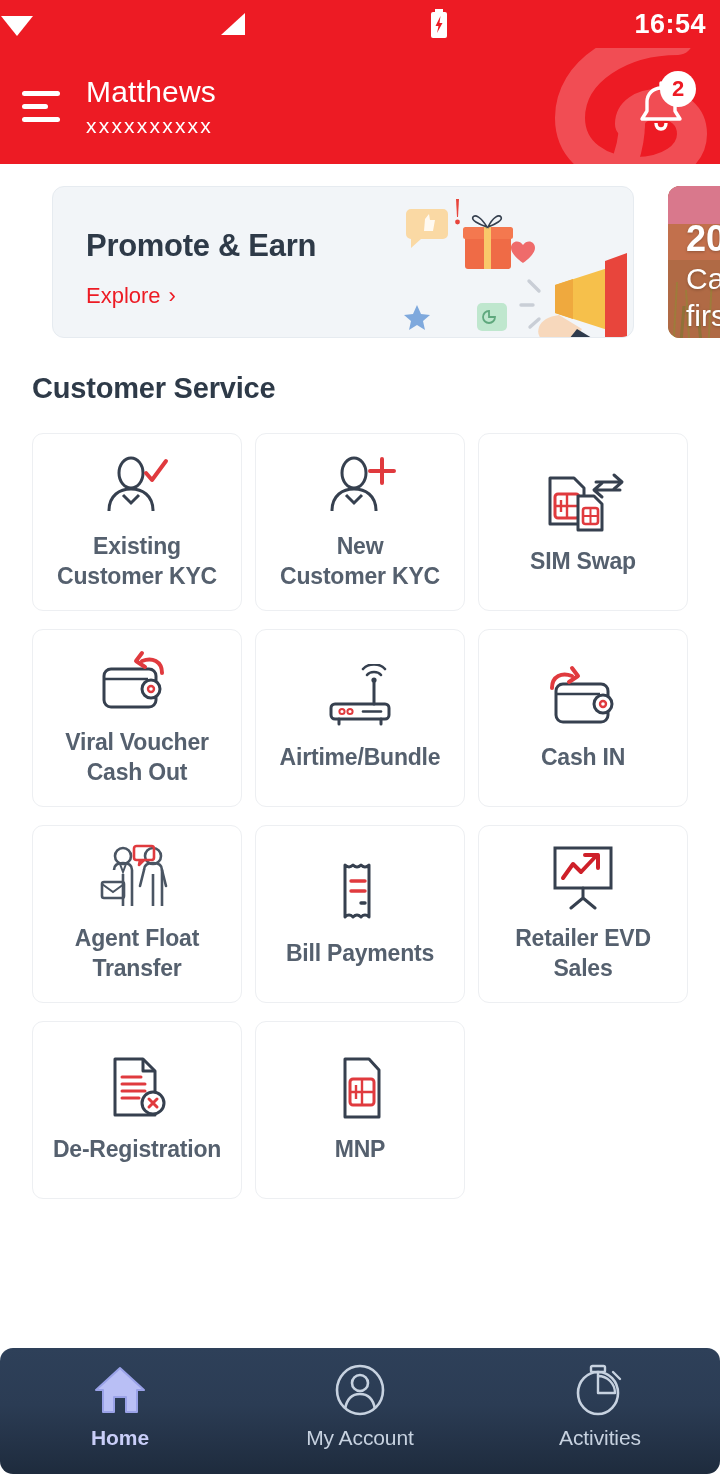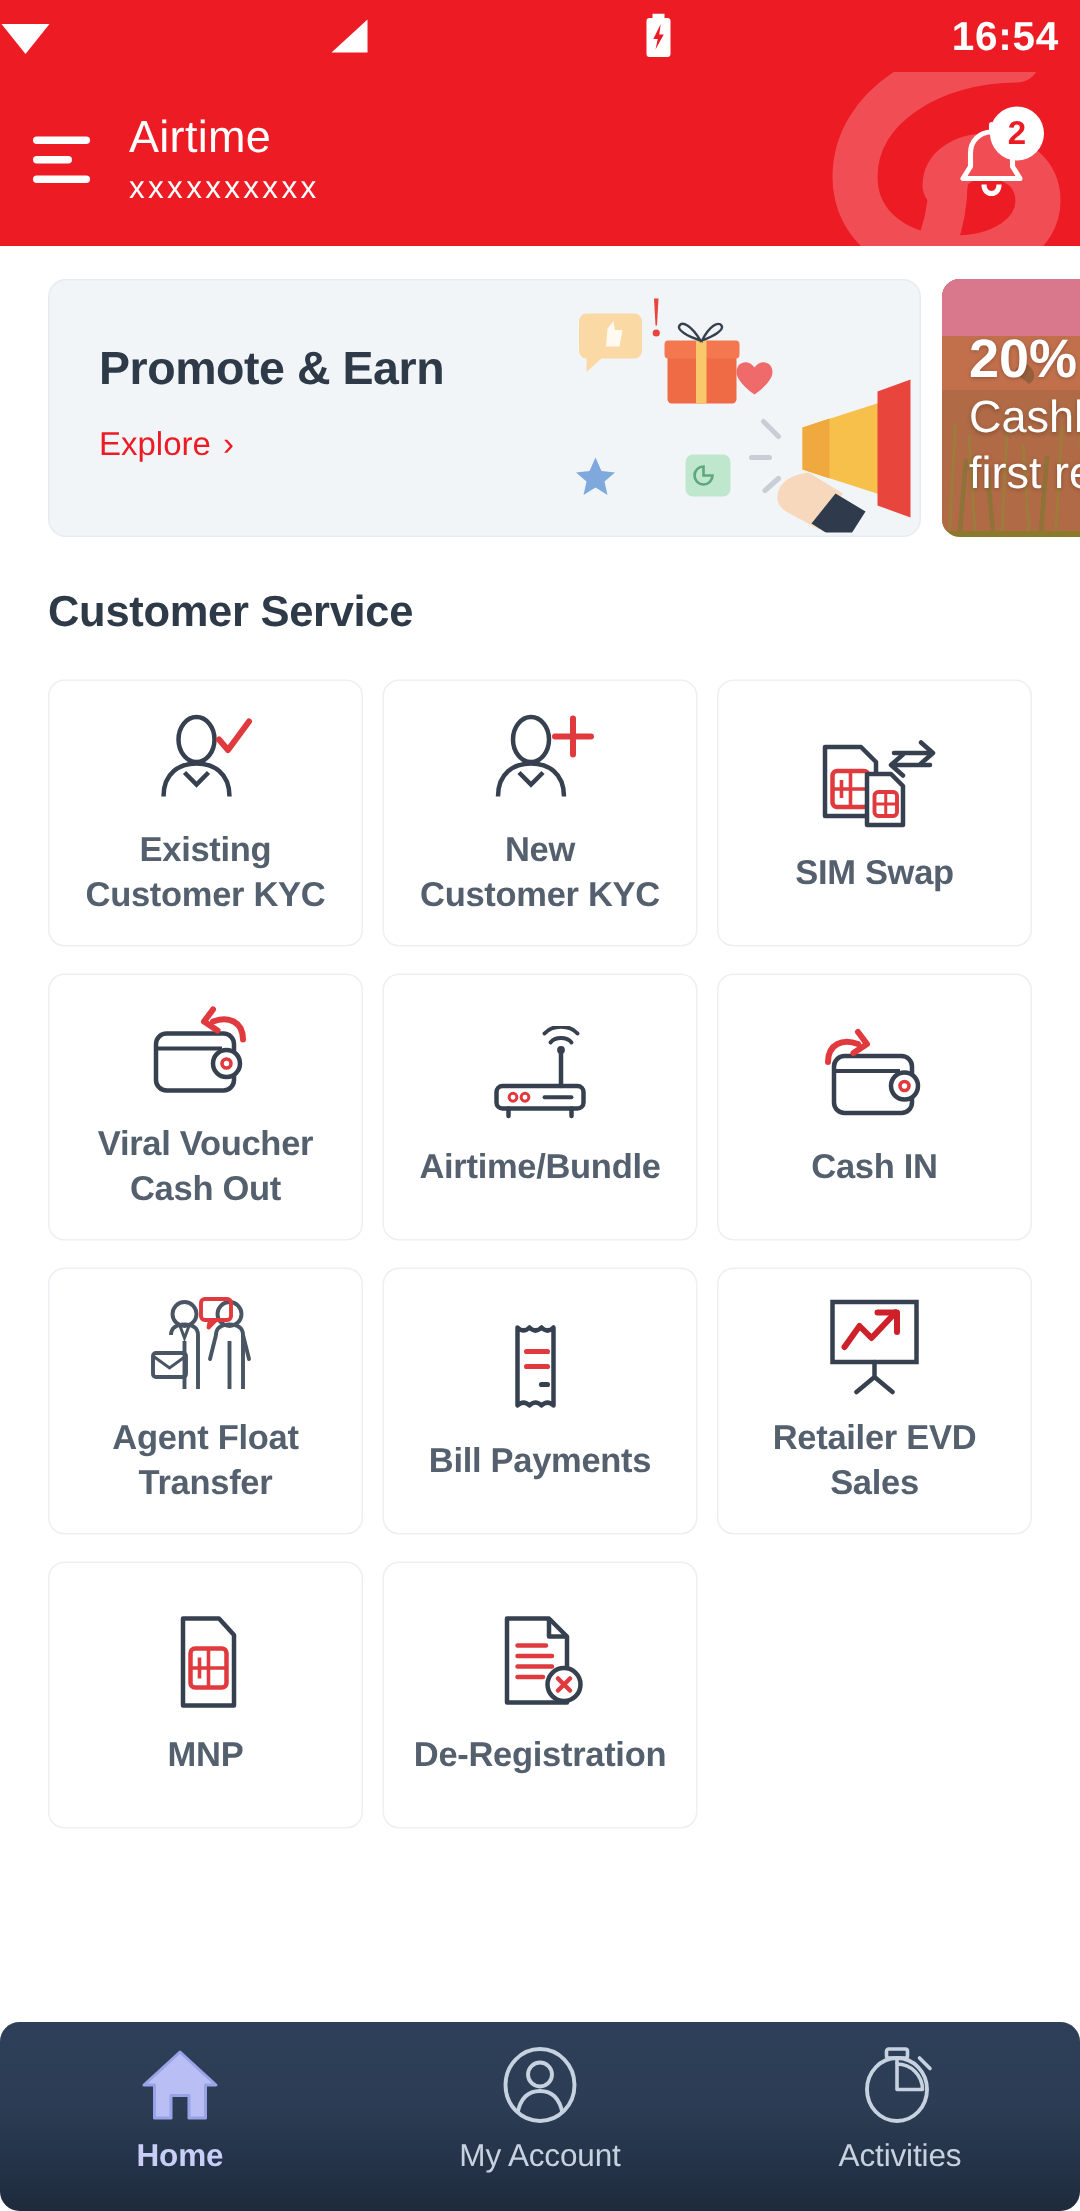--- a/index.html
+++ b/index.html
@@ -58,23 +58,23 @@
     width:36px; height:36px; border-radius:50%;
     background:#fff; color:#ED1B24; font-size:22px; font-weight:700;
     display:flex; align-items:center; justify-content:center; line-height:1;
   }
 
   
   .promo-strip {
     display:flex; gap:14px; padding: 22px 0 0 32px; overflow:hidden;
   }
   .promo-card {
-    flex:0 0 auto; width:582px; height:172px; border-radius:12px;
+    flex:0 0 auto; width:582px; height:152px; border-radius:12px;
     background:#F2F5F8; border:1px solid #E6EBF0;
-    position:relative; overflow:hidden; cursor:pointer;
+    position:relative; overflow:hidden; cursor:pointer;margin-left:20px;
   }
   .promo-text { position:absolute; left:33px; top:42px; }
   .promo-title {
     font-size:31px; font-weight:700; color:#2E3A48; letter-spacing:-.3px; line-height:1.1;
   }
   .promo-cta {
     margin-top:20px; display:flex; align-items:flex-start; gap:8px;
     font-size:22px; font-weight:400; color:#ED1B24;
   }
   .promo-art { position:absolute; right:0; top:0; width:300px; height:168px; }
@@ -162,21 +162,21 @@
       <path d="M104 96 C104 132 86 166 60 186" fill="none" stroke="#fff" stroke-width="26" stroke-linecap="round"></path>
     </svg>
 
     <div class="hamburger">
       <i></i>
       <i></i>
       <i></i>
     </div>
 
     <div class="userblock">
-      <div class="username">Airtime</div>
+      <div class="username">Matthews</div>
       <div class="usersub">xxxxxxxxxx</div>
     </div>
 
     <div class="bellwrap">
       <svg width="58" height="58" viewBox="0 0 58 58">
         <path d="M29 11 C21 11 15 17 15 25 L15 34 L10 42 L48 42 L43 34 L43 25 C43 17 37 11 29 11 Z" fill="none" stroke="#fff" stroke-width="3.4" stroke-linejoin="round"></path>
         <path d="M24 46 C24 50 26.2 52 29 52 C31.8 52 34 50 34 46" fill="none" stroke="#fff" stroke-width="3.4"></path>
         <path d="M29 11 L29 6" stroke="#fff" stroke-width="3.4" stroke-linecap="round"></path>
       </svg>
       <div class="badge">2</div>
@@ -372,40 +372,40 @@
           <path d="M38 44 L38 54 M38 54 L26 64 M38 54 L50 64" fill="none" stroke="#36404F" stroke-width="3" stroke-linecap="round"></path>
           <path d="M18 34 L28 20 L36 28 L52 11" fill="none" stroke="#CE2029" stroke-width="4" stroke-linejoin="round" stroke-linecap="round"></path>
           <path d="M40 11 L53 11 L53 24" fill="none" stroke="#CE2029" stroke-width="4" stroke-linejoin="round" stroke-linecap="round"></path>
         </svg>
       </div>
       <div class="tile-label">Retailer EVD<br>Sales</div>
     </div>
 
     <div class="tile">
       <div class="tile-icon">
-        <svg width="58" height="66" viewBox="0 0 58 66">
-          <path d="M14 4 L38 4 L48 15 L48 62 L14 62 Z" fill="#fff" stroke="#36404F" stroke-width="3" stroke-linejoin="round"></path>
-          <rect x="19" y="24" width="24" height="26" rx="3" fill="none" stroke="#E03A3E" stroke-width="3"></rect>
-          <path d="M19 37 L43 37 M31 24 L31 50 M25 30 L25 44" stroke="#E03A3E" stroke-width="2.4"></path>
-        </svg>
-      </div>
-      <div class="tile-label">MNP</div>
-    </div>
-
-    <div class="tile">
-      <div class="tile-icon">
         <svg width="68" height="66" viewBox="0 0 68 66">
           <path d="M12 4 L40 4 L52 16 L52 60 L12 60 Z" fill="#fff" stroke="#36404F" stroke-width="3" stroke-linejoin="round"></path>
           <path d="M40 4 L40 16 L52 16" fill="none" stroke="#36404F" stroke-width="3" stroke-linejoin="round"></path>
           <path d="M19 22 L38 22 M19 29 L42 29 M19 36 L42 36 M19 43 L36 43" stroke="#E03A3E" stroke-width="3" stroke-linecap="round"></path>
           <circle cx="50" cy="48" r="11" fill="#fff" stroke="#36404F" stroke-width="3"></circle>
           <path d="M46 44 L54 52 M54 44 L46 52" stroke="#E03A3E" stroke-width="3" stroke-linecap="round"></path>
         </svg>
       </div>
       <div class="tile-label">De-Registration</div>
+    </div>
+
+    <div class="tile">
+      <div class="tile-icon">
+        <svg width="58" height="66" viewBox="0 0 58 66">
+          <path d="M14 4 L38 4 L48 15 L48 62 L14 62 Z" fill="#fff" stroke="#36404F" stroke-width="3" stroke-linejoin="round"></path>
+          <rect x="19" y="24" width="24" height="26" rx="3" fill="none" stroke="#E03A3E" stroke-width="3"></rect>
+          <path d="M19 37 L43 37 M31 24 L31 50 M25 30 L25 44" stroke="#E03A3E" stroke-width="2.4"></path>
+        </svg>
+      </div>
+      <div class="tile-label">MNP</div>
     </div>
   </div>
 
   <div class="bottomnav">
 
     <div class="navitem active">
       <svg width="56" height="52" viewBox="0 0 56 52">
         <path d="M28 4 L52 26 L45 26 L45 48 L34 48 L34 33 L22 33 L22 48 L11 48 L11 26 L4 26 Z" fill="#B9BFF5" stroke="#9AA2E8" stroke-width="2" stroke-linejoin="round"></path>
       </svg>
       <div class="nav-label">Home</div>

